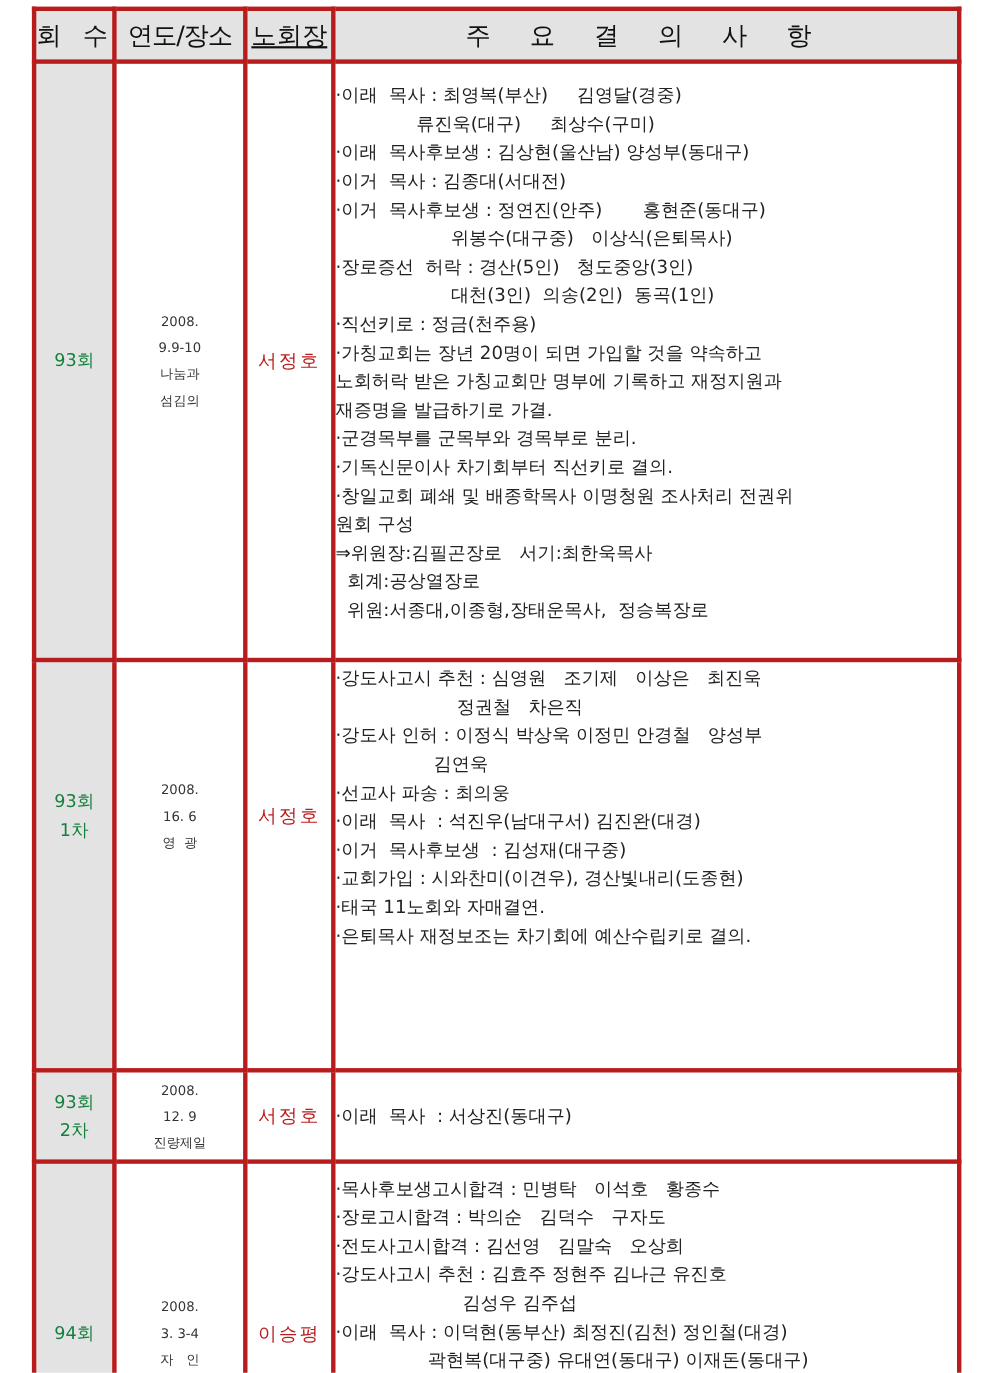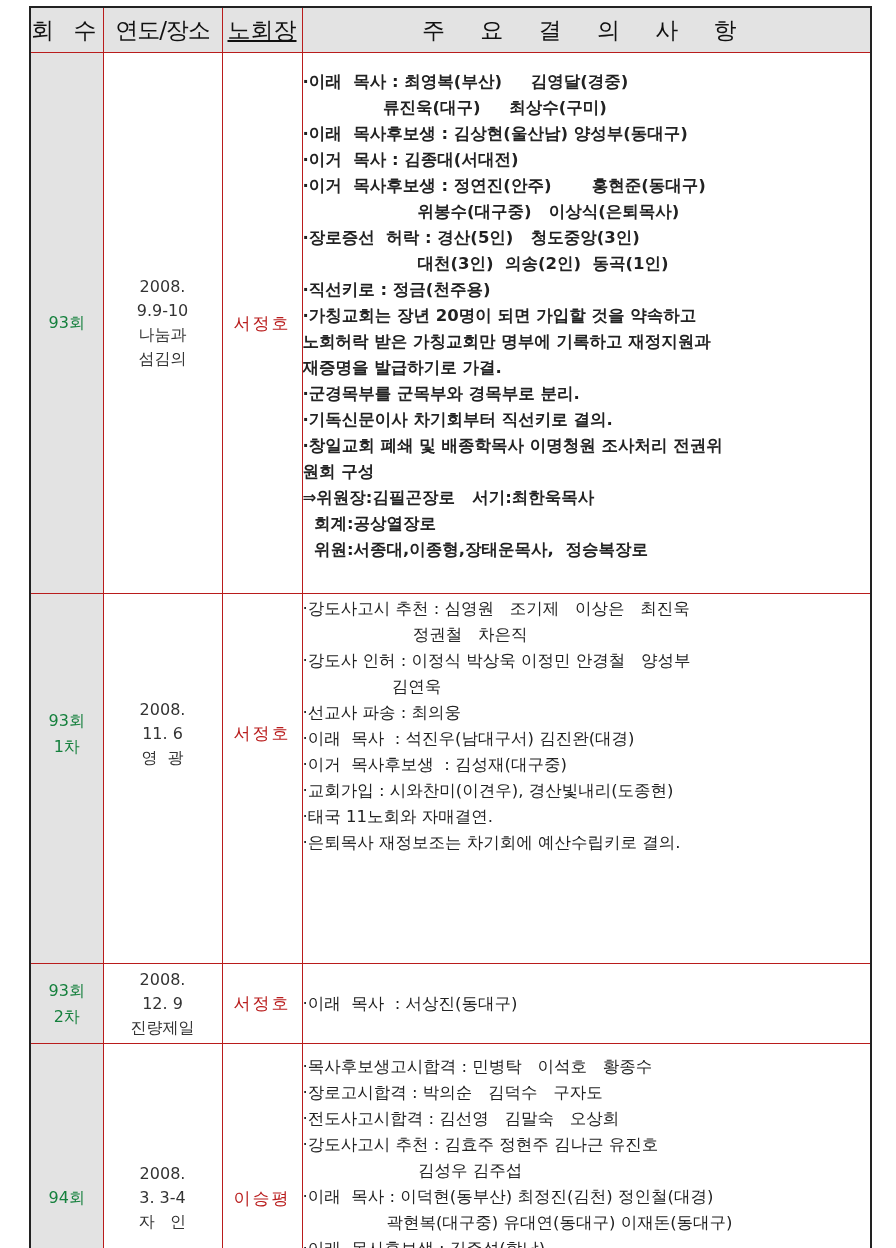--- a/index.html
+++ b/index.html
@@ -19,21 +19,21 @@
       position: absolute;
       left: 29px;
       top: 6px;
       width: 841px;
       border-collapse: collapse;
       border: 2px solid #222;
       table-layout: fixed;
     }
     table.minutes th,
     table.minutes td {
-      border: 1px solid #b91c1c;
+      border: 4px solid #b91c1c;
       padding: 0;
       vertical-align: middle;
     }
     table.minutes th {
       background: #e3e3e3;
       height: 44px;
       font-weight: normal;
       font-size: 23px;
       color: #111;
       text-align: center;
@@ -45,21 +45,21 @@
     th.h-main { letter-spacing: 14px; font-size: 22px; }
     td.session {
       background: #e3e3e3;
       text-align: center;
       font-size: 16px;
       line-height: 26px;
       color: #15803d;
     }
     td.date {
       text-align: center;
-      font-size: 16px;
+      font-size: 12px;
       line-height: 24px;
       color: #333;
     }
     td.chair {
       text-align: center;
       font-size: 17px;
       color: #b91c1c;
       letter-spacing: 2px;
     }
     td.items {
@@ -70,21 +70,21 @@
     }
     .line {
       white-space: pre;
       display: block;
       overflow: hidden;
     }
     .row1 td { height: 524px; }
     .row2 td { height: 279px; }
     .row3 td { height: 79px; }
     .row4 td { height: 298px; }
-    .row1 td.items { vertical-align: top; padding-top: 16px; font-weight: bold; }
+    .row1 td.items { vertical-align: top; padding-top: 16px; }
     .row2 td.items { vertical-align: top; padding-top: 2px; }
     .row4 td.items { vertical-align: top; padding-top: 10px; }
     .row1 td.date, .row1 td.session, .row1 td.chair { vertical-align: middle; }
     .row2 td.session, .row2 td.date, .row2 td.chair { vertical-align: middle; padding-bottom: 90px; }
   </style>
 </head>
 <body>
 
 <table class="minutes">
   <colgroup>
@@ -137,21 +137,21 @@
       </td>
     </tr>
 
     <tr class="row2">
       <td class="session">
         <span class="line">93회</span>
         <span class="line">1차</span>
       </td>
       <td class="date">
         <span class="line">2008.</span>
-        <span class="line">11. 6</span>
+        <span class="line">16. 6</span>
         <span class="line">영  광</span>
       </td>
       <td class="chair">서정호</td>
       <td class="items">
         <span class="line">·강도사고시 추천 : 심영원   조기제   이상은   최진욱</span>
         <span class="line">                     정권철   차은직</span>
         <span class="line">·강도사 인허 : 이정식 박상욱 이정민 안경철   양성부</span>
         <span class="line">                 김연욱</span>
         <span class="line">·선교사 파송 : 최의웅</span>
         <span class="line">·이래  목사  : 석진우(남대구서) 김진완(대경)</span>

